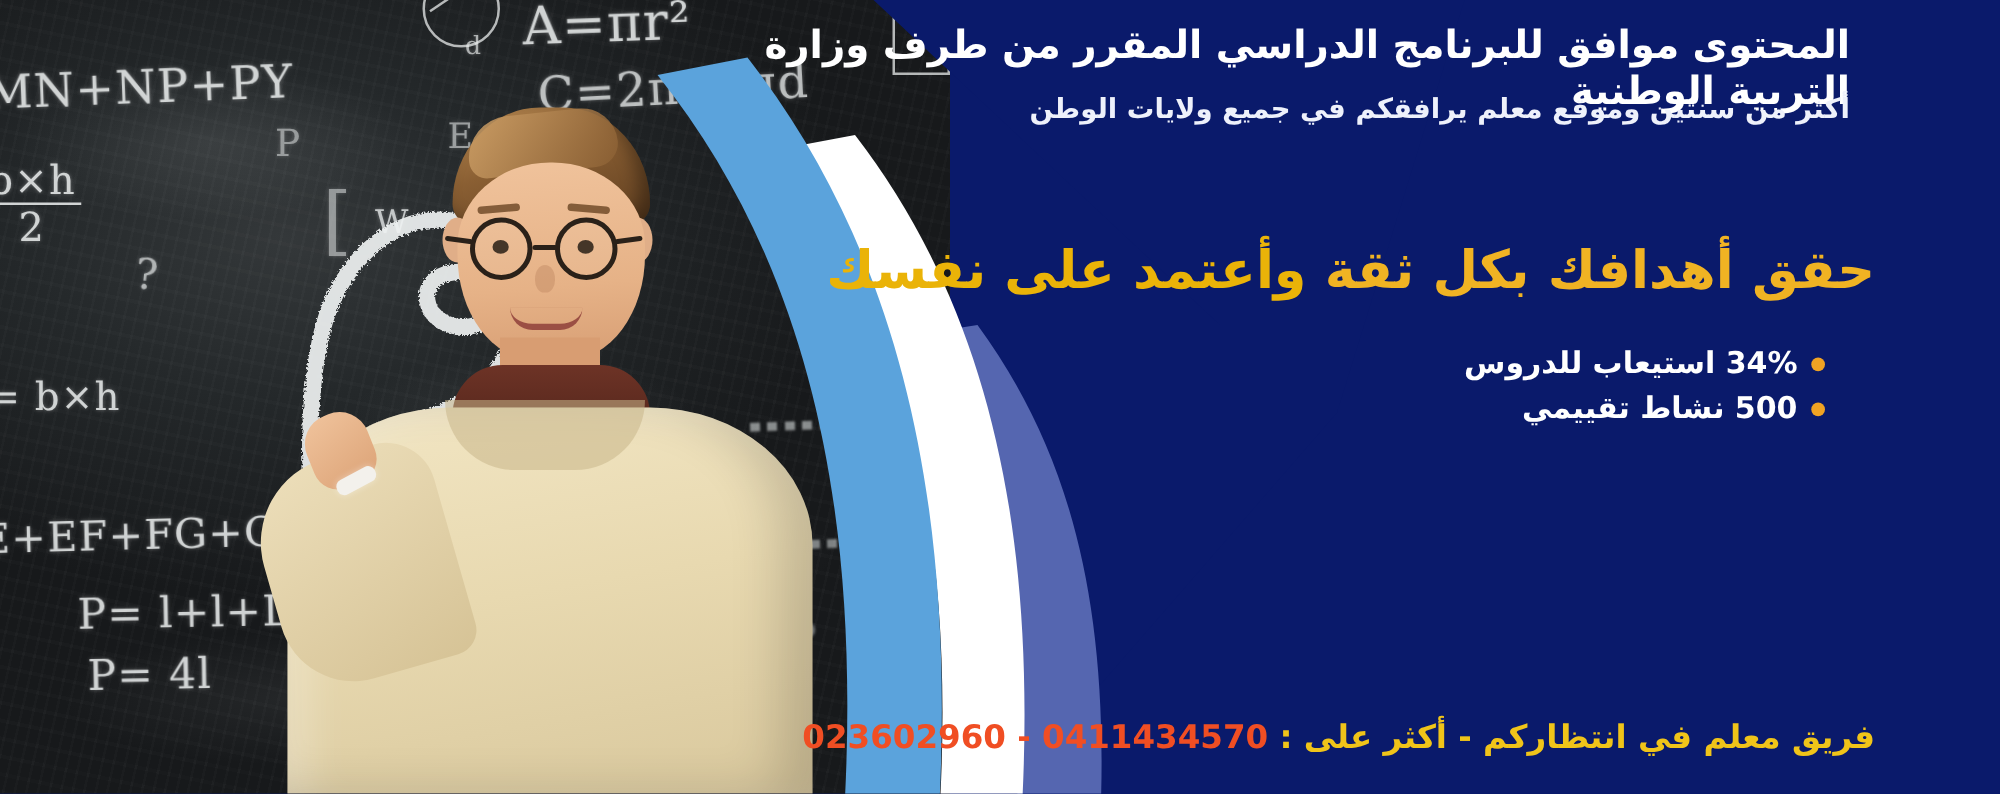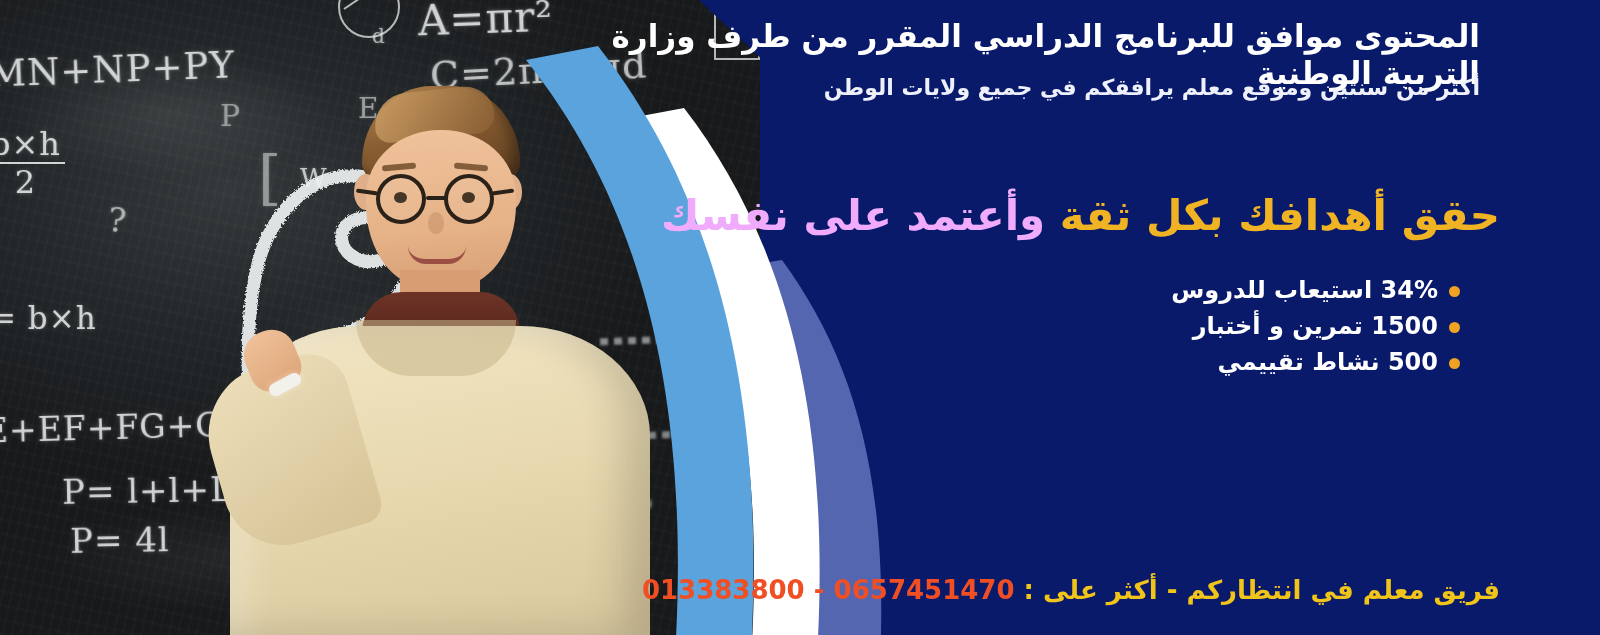--- a/index.html
+++ b/index.html
@@ -202,21 +202,21 @@
   .subtitle{
     position:absolute;right:120px;top:74px;width:880px;
     text-align:right;color:#eef1fb;
     font-size:22px;font-weight:700;line-height:1.3;
   }
   .headline{
     position:absolute;right:100px;top:190px;width:820px;
     text-align:right;font-size:42px;font-weight:700;line-height:1.25;white-space:nowrap;
   }
   .hl-gold{color:#f0b323;}
-  .hl-orange{color:#f0abfc;margin-left:37px;}
+  .hl-orange{color:#eab308;margin-left:37px;}
 
   .bullets{
     position:absolute;right:140px;top:278px;width:780px;
     list-style:none;margin:0;padding:0;text-align:right;
   }
   .bullets li{
     position:relative;color:#ffffff;font-size:24px;font-weight:700;
     line-height:1.0;padding:0 22px 0 0;margin:0 0 12px 0;white-space:nowrap;
   }
   .bullets li .dot{
@@ -347,27 +347,23 @@
       <span class="hl-gold">حقق أهدافك بكل ثقة</span><span class="hl-orange"> وأعتمد على نفسك</span>
     </div>
 
     <ul class="bullets">
       <li>
         <span class="dot"></span>
         <span>34% استيعاب للدروس</span>
       </li>
       <li>
         <span class="dot"></span>
-        <span>1500 تمرين و أختبار</span>
-      </li>
-      <li>
-        <span class="dot"></span>
         <span>500 نشاط تقييمي</span>
       </li>
     </ul>
 
     <div class="contact">
       <span class="ct-yellow">فريق معلم في انتظاركم - أكثر على :</span>
-      <span class="ct-orange">0657451470 - 013383800</span>
+      <span class="ct-orange">0411434570 - 023602960</span>
     </div>
 
   </div>
 </div>
 
 </body></html>

